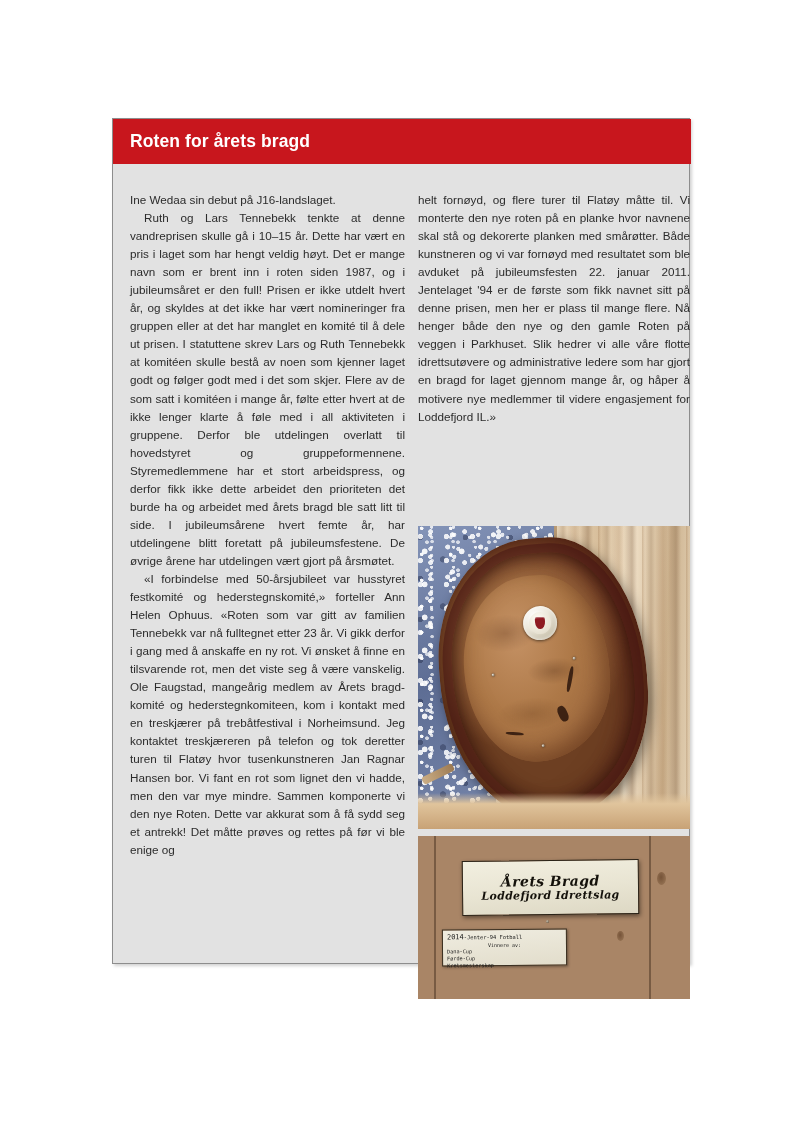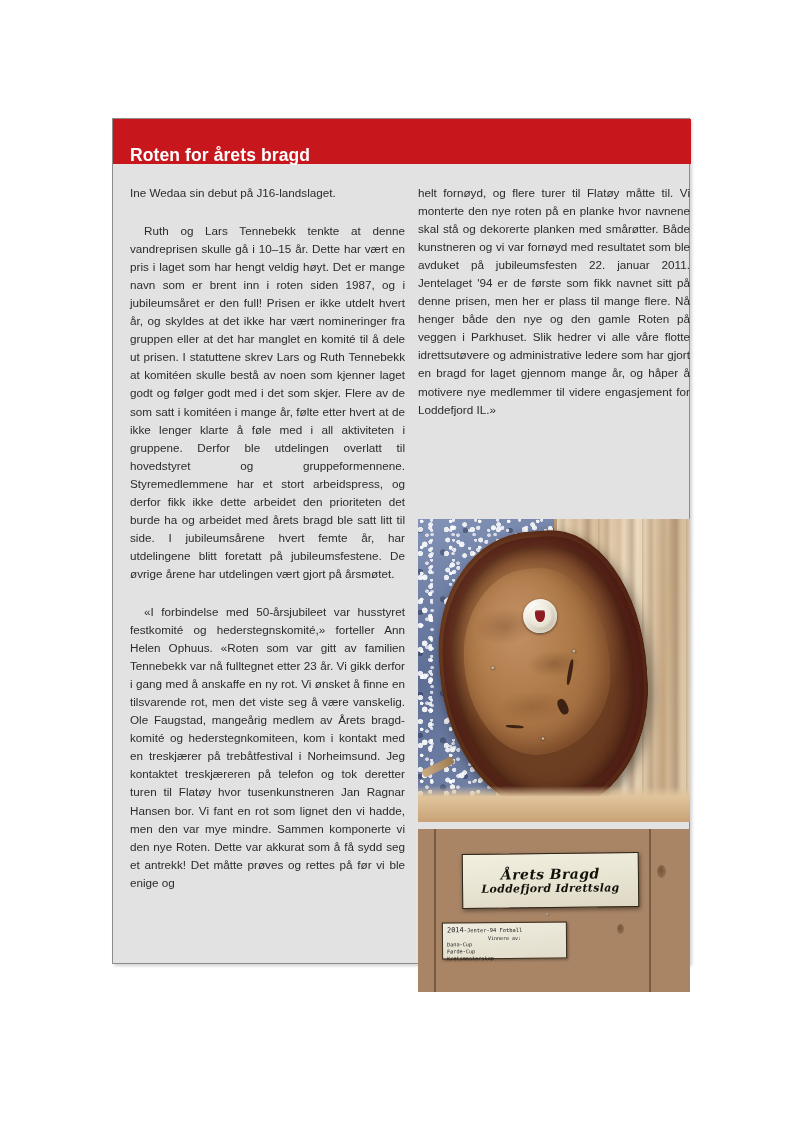--- a/index.html
+++ b/index.html
@@ -35,53 +35,53 @@
 
   
   .banner {
     position: absolute;
     left: 0;
     top: 0;
     width: 578px;
     height: 45px;
     background: #c8161d;
     display: flex;
-    align-items: flex-end;
+    align-items: center;
   }
   .banner-title {
     color: #ffffff;
     font-size: 17.5px;
     font-weight: bold;
     letter-spacing: 0.1px;
     padding-left: 17px;
     line-height: 1;
   }
 
   
   .article-body {
     position: absolute;
     left: 0;
-    top: 38px;
+    top: 45px;
     width: 578px;
     height: 812px;
   }
 
   
   .col {
     position: absolute;
     font-size: 11.7px;
     line-height: 18.05px;
     color: #2b2b2b;
     text-align: justify;
     -moz-text-align-last: left;
     text-align-last: left;
     hyphens: manual;
   }
   .col p { margin: 0; }
-  .col p + p { text-indent: 14px; margin-top: 20px; }
+  .col p + p { text-indent: 14px; }
 
   .col-left {
     left: 17px;
     top: 27px;
     width: 275px;
   }
 
   .col-right {
     left: 305px;
     top: 27px;

